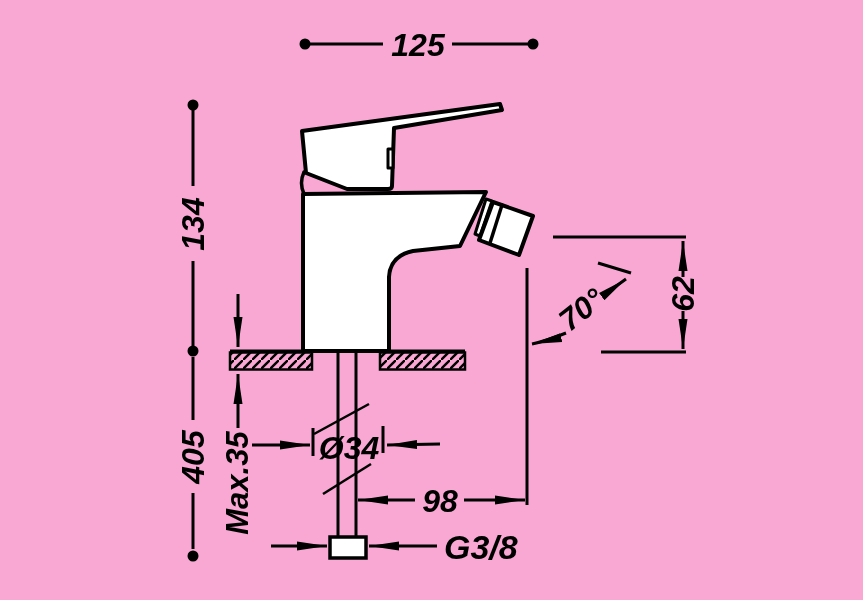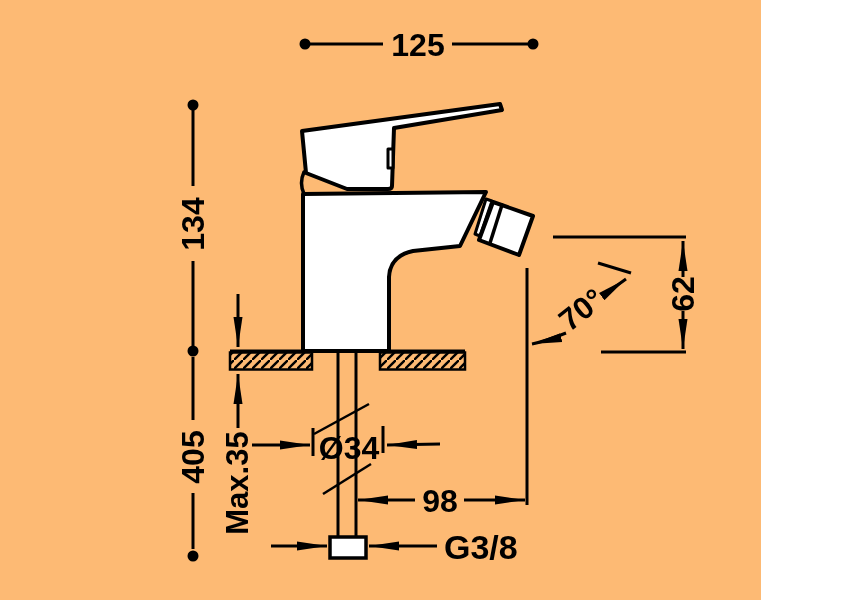--- a/index.html
+++ b/index.html
@@ -1,21 +1,22 @@
 <!DOCTYPE html>
 <html><head>
 <meta charset="utf-8">
 <style>
   html,body{margin:0;padding:0;background:#fff;}
   #stage{
     position:relative;
-    width:761px;height:600px;
-    background:#fdba74;
+    width:863px;height:600px;
+    background:#f9a8d4;
     overflow:hidden;
     font-family:"Liberation Sans", sans-serif;
+    font-style:italic;
   }
   svg{position:absolute;left:0;top:0;}
   text{
     font-family:"Liberation Sans", sans-serif;
     font-weight:bold;
     fill:#000;
   }
   .dimtxt{font-size:32px;}
   .dimtxt-sm{font-size:31px;}
   .dimtxt-lg{font-size:34px;}

